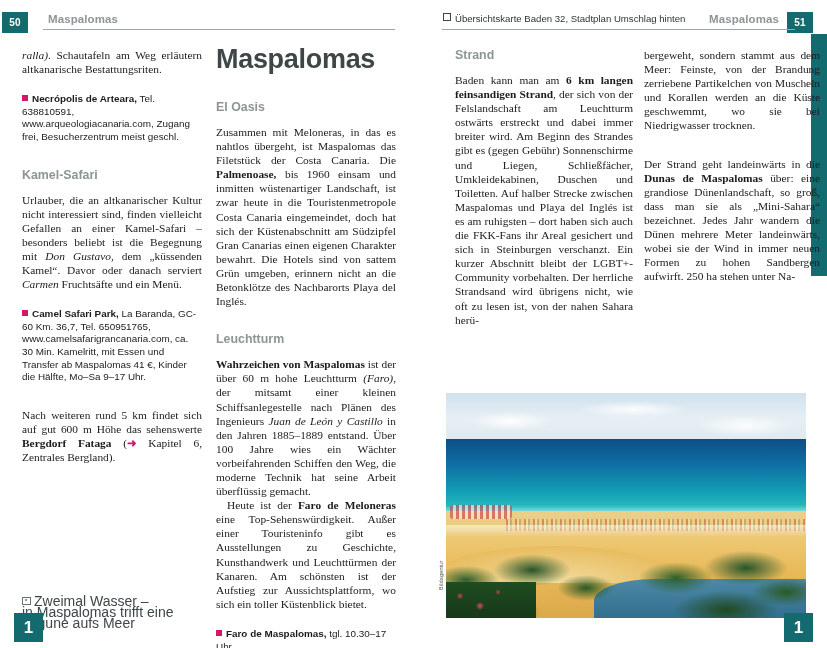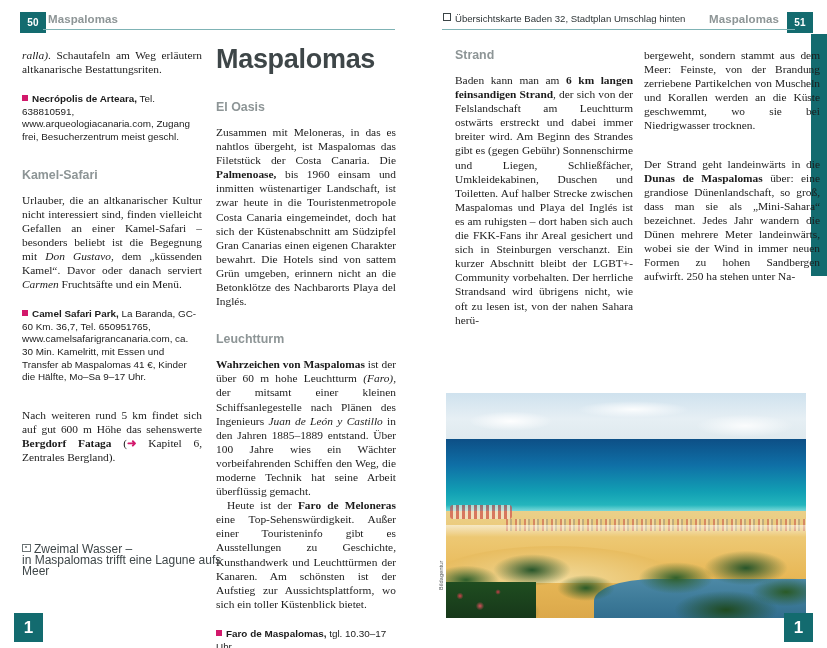--- a/index.html
+++ b/index.html
@@ -15,21 +15,21 @@
   
   .folio{
     position:absolute;top:12px;
     width:26px;height:21px;
     background:#136b6f;color:#fff;
     font-family:"Liberation Sans", sans-serif;
     font-size:10px;font-weight:700;
     display:flex;align-items:center;justify-content:center;
     letter-spacing:.2px;
   }
-  .folio-left{left:20px;}
+  .folio-left{left:2px;}
   .folio-right{right:14px;}
 
   .runhead{
     position:absolute;top:13px;
     font-family:"Liberation Sans", sans-serif;
     font-size:11.5px;font-weight:700;color:#8d9596;
     letter-spacing:.1px;
   }
   .runhead-left{left:48px;}
   .runhead-right{right:48px;}
@@ -184,23 +184,23 @@
   .photo-credit{
     position:absolute;left:438px;top:590px;
     font-family:"Liberation Sans", sans-serif;
     font-size:5.4px;color:#55595a;
     transform:rotate(-90deg);transform-origin:0 0;
     white-space:nowrap;letter-spacing:.2px;
   }
 
   
   .caption{
-    position:absolute;left:22px;top:544px;width:200px;
-    font-family:"Liberation Sans", sans-serif;
-    font-size:12px;line-height:11px;color:#3e4648;
+    position:absolute;left:22px;top:596px;width:200px;
+    font-family:"Liberation Sans", sans-serif;
+    font-size:14px;line-height:11px;color:#3e4648;
   }
   .capicon{
     display:inline-block;width:7px;height:6px;
     border:.8px solid #6b7374;margin-right:3px;vertical-align:1px;
     position:relative;
   }
   .capicon::after{
     content:"";position:absolute;left:2px;top:1.2px;
     width:2px;height:2px;border-radius:50%;background:#6b7374;
   }

